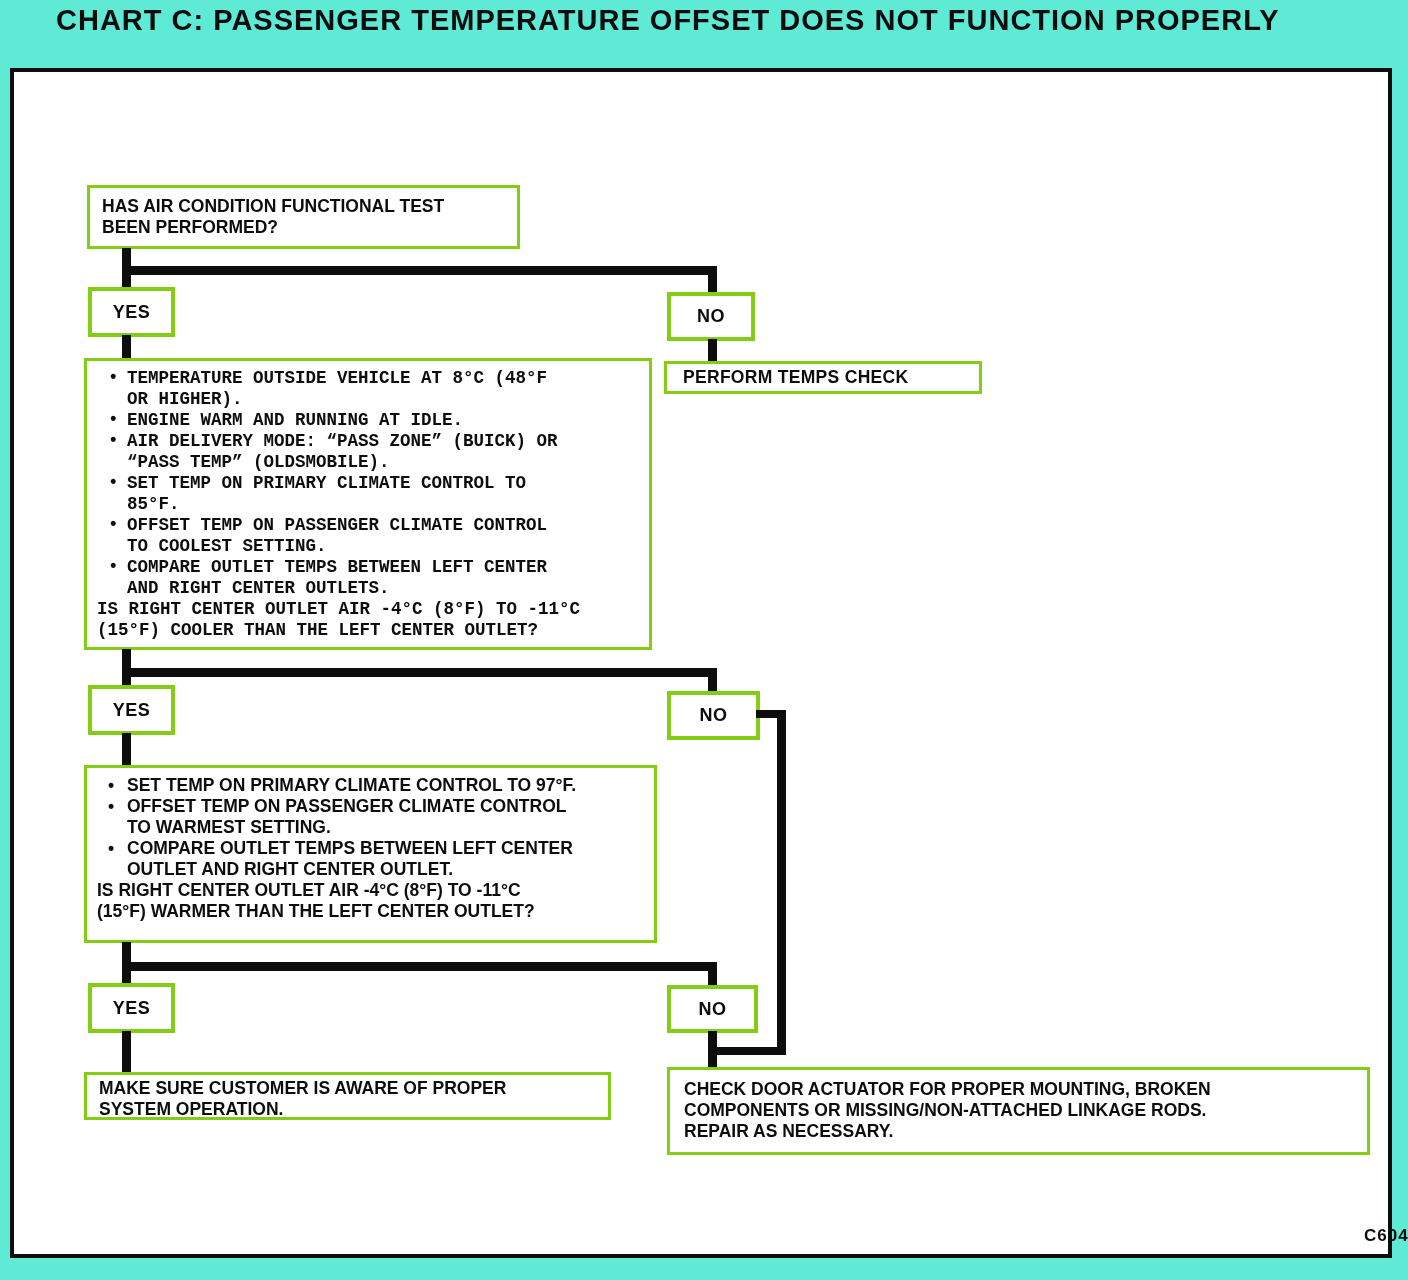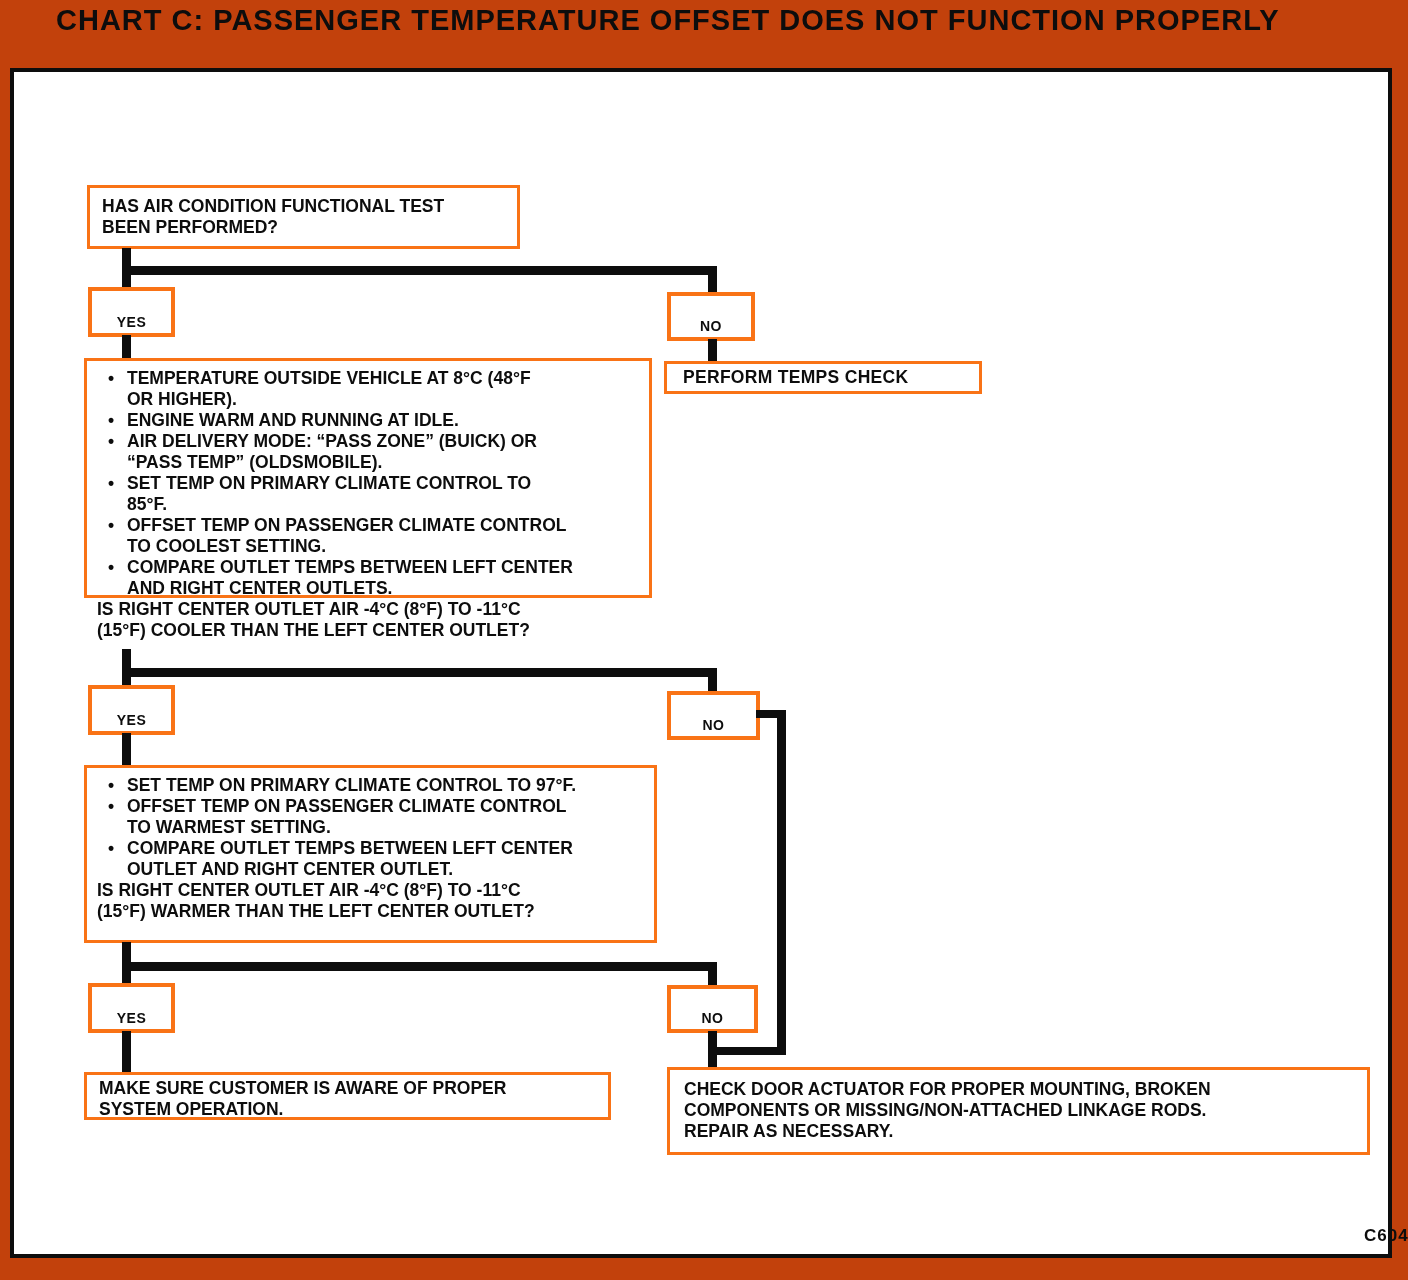--- a/index.html
+++ b/index.html
@@ -1,34 +1,34 @@
 <!DOCTYPE html>
 <html><head>
 <meta charset="utf-8">
 <style>
   html,body { margin:0; padding:0; background:#ffffff; }
   .page {
-    position:relative; width:1408px; height:1280px; background:#c2410c;
+    position:relative; width:1408px; height:1280px; background:#5eead4;
     font-family:"Liberation Sans", sans-serif; font-weight:700; color:#0d0d0d;
     overflow:hidden;
   }
   .chart-title {
     position:absolute; left:56px; top:4px; font-size:29px; letter-spacing:1px;
     white-space:nowrap;
   }
   .frame {
     position:absolute; left:10px; top:68px; width:1382px; height:1190px;
     border:4px solid #0d0d0d; box-sizing:border-box; background:#ffffff;
   }
   .node {
-    position:absolute; background:#ffffff; border:3px solid #f97316;
+    position:absolute; background:#ffffff; border:3px solid #84cc16;
     box-sizing:border-box; font-size:17.5px; line-height:21px;
   }
-  .yn { border-width:4px; display:flex; align-items:flex-end; justify-content:center;
-        font-size:14px; letter-spacing:0.5px; }
+  .yn { border-width:4px; display:flex; align-items:center; justify-content:center;
+        font-size:18px; letter-spacing:0.5px; }
   .txt { white-space:pre-line; }
   .q1 { padding:8px 12px; }
   .psc { display:flex; align-items:center; padding-left:16px; letter-spacing:0.3px; }
   .test { padding:7px 10px 6px 10px; }
   .bullets { list-style:none; margin:0; padding:0; }
   .bullets li { position:relative; padding-left:30px; white-space:pre-line; }
   .bullets li::before { content:"\2022"; position:absolute; left:11px; top:0; }
   .question { white-space:pre-line; }
   .make { padding:3px 12px; }
   .check { padding:9px 14px; }
@@ -58,21 +58,21 @@
       <span class="txt">NO</span>
     </div>
 
   <div class="line" style="left:122px; top:335px; width:9px; height:25px;"></div>
   <div class="line" style="left:708px; top:339px; width:9px; height:23px;"></div>
 
   <div class="node psc" style="left:664px; top:361px; width:318px; height:33px;">
       <span>PERFORM TEMPS CHECK</span>
     </div>
 
-  <div class="node test" style="left:84px; top:358px; width:568px; height:240px;">
+  <div class="node test" style="left:84px; top:358px; width:568px; height:292px;font-family:Liberation Mono, monospace;">
     <ul class="bullets">
         <li>TEMPERATURE OUTSIDE VEHICLE AT 8°C (48°F
 OR HIGHER).</li>
         <li>ENGINE WARM AND RUNNING AT IDLE.</li>
         <li>AIR DELIVERY MODE: “PASS ZONE” (BUICK) OR
 “PASS TEMP” (OLDSMOBILE).</li>
         <li>SET TEMP ON PRIMARY CLIMATE CONTROL TO
 85°F.</li>
         <li>OFFSET TEMP ON PASSENGER CLIMATE CONTROL
 TO COOLEST SETTING.</li>

